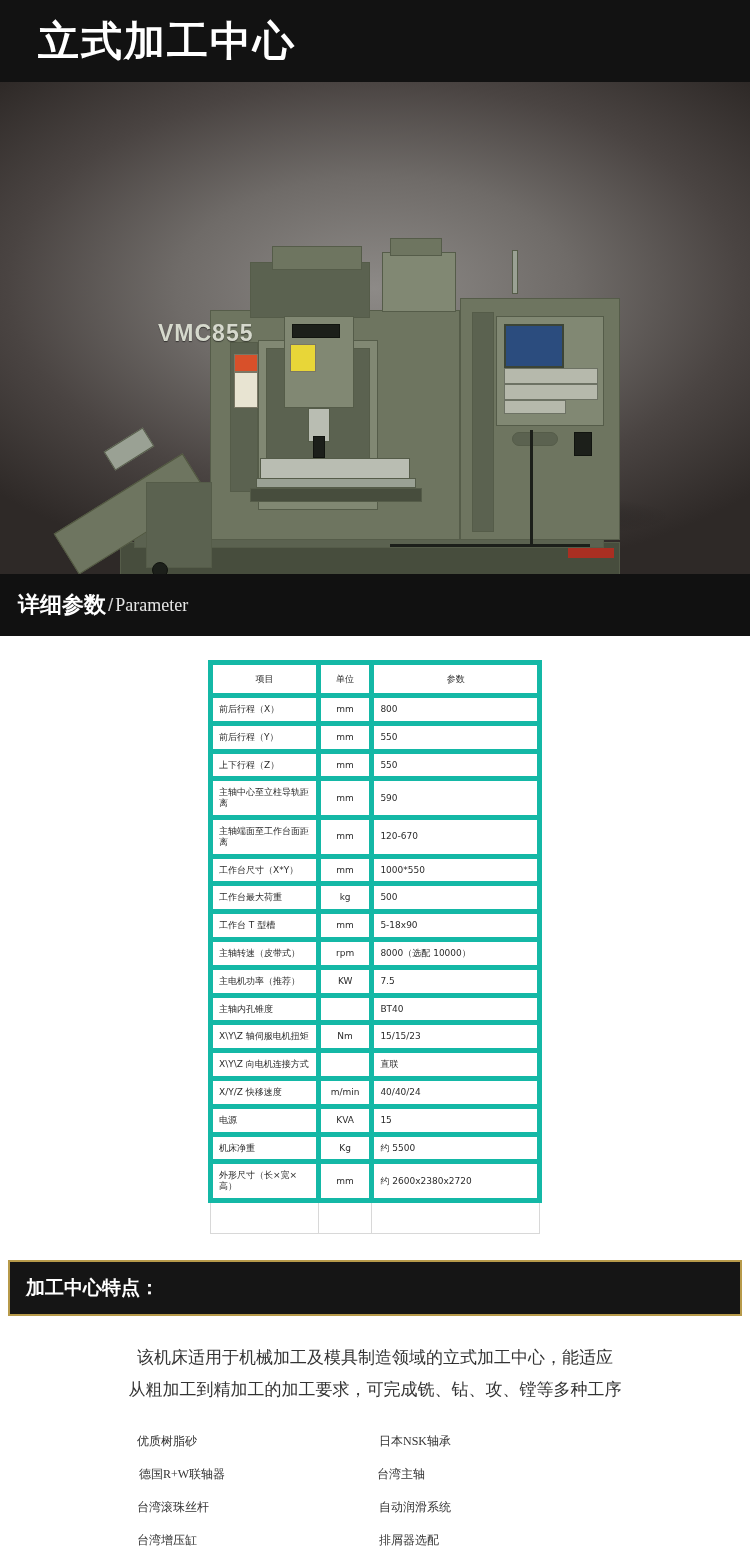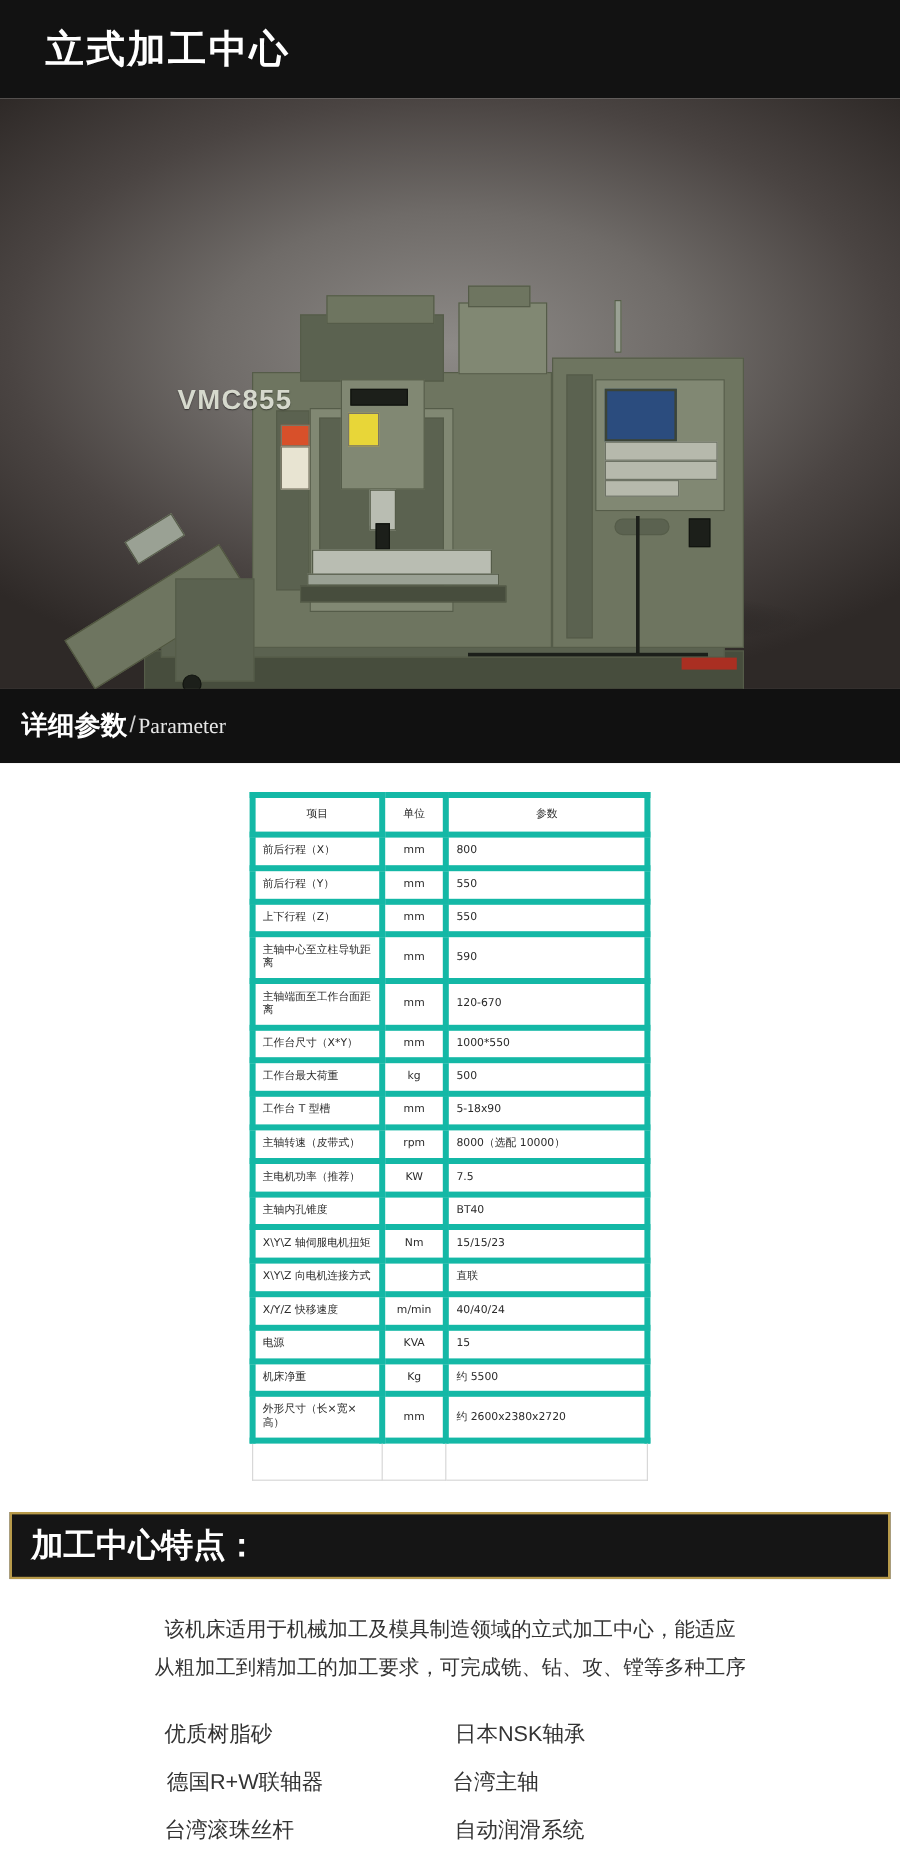--- a/index.html
+++ b/index.html
@@ -22,21 +22,21 @@
   .title-bar {
     height: 82px;
     background: #121212;
     display: flex;
     align-items: center;
     padding-left: 38px;
     box-sizing: border-box;
   }
   .title-bar .main-title {
     color: #ffffff;
-    font-size: 32px;
+    font-size: 41px;
     font-weight: bold;
     letter-spacing: 2px;
     line-height: 1;
   }
 
   
   .hero {
     position: relative;
     height: 492px;
     background:
@@ -70,21 +70,21 @@
   }
   .m.dark   { background: #5b6250; }
   .m.light  { background: #818873; }
   .m.darker { background: #474d3d; }
   .m.grey   { background: #9aa194; }
   .m.steel  { background: #b9bdb2; }
   .m.black  { background: #1c1f1a; border-color:#11140f; }
 
   .brand-text {
     position: absolute;
-    left: 148px;
+    left: 158px;
     top: 238px;
     color: #d6d9cd;
     font-size: 23px;
     font-weight: bold;
     letter-spacing: 1px;
     text-shadow: 0 1px 1px rgba(0,0,0,.5);
   }
   .cnc-screen {
     position: absolute;
     background: #2b4c7e;
@@ -185,21 +185,21 @@
     height: 56px;
     background: #151515;
     border: 2px solid #b79a4a;
     display: flex;
     align-items: center;
     padding-left: 16px;
     box-sizing: border-box;
   }
   .feature-header .fh-text {
     color: #ffffff;
-    font-size: 27px;
+    font-size: 19px;
     font-weight: bold;
   }
 
   
   .feature-body {
     background: #ffffff;
     padding: 26px 0 34px 0;
   }
   .feature-para {
     text-align: center;
@@ -210,24 +210,25 @@
   }
   .bullets {
     margin-top: 26px;
     display: grid;
     grid-template-columns: 240px 260px;
     justify-content: center;
     row-gap: 16px;
     column-gap: 0;
   }
   .bullets .b {
-    font-size: 18px;
+    font-size: 12px;
     color: #333333;
     text-align: left;
     padding-left: 10px;
+    font-family: Liberation Serif, serif;
   }
   .bullets .b.left  { padding-left: 12px; }
   .bullets .b.right { padding-left: 14px; }
 </style>
 </head>
 <body>
 
 <div class="page">
 
   <div class="title-bar">

